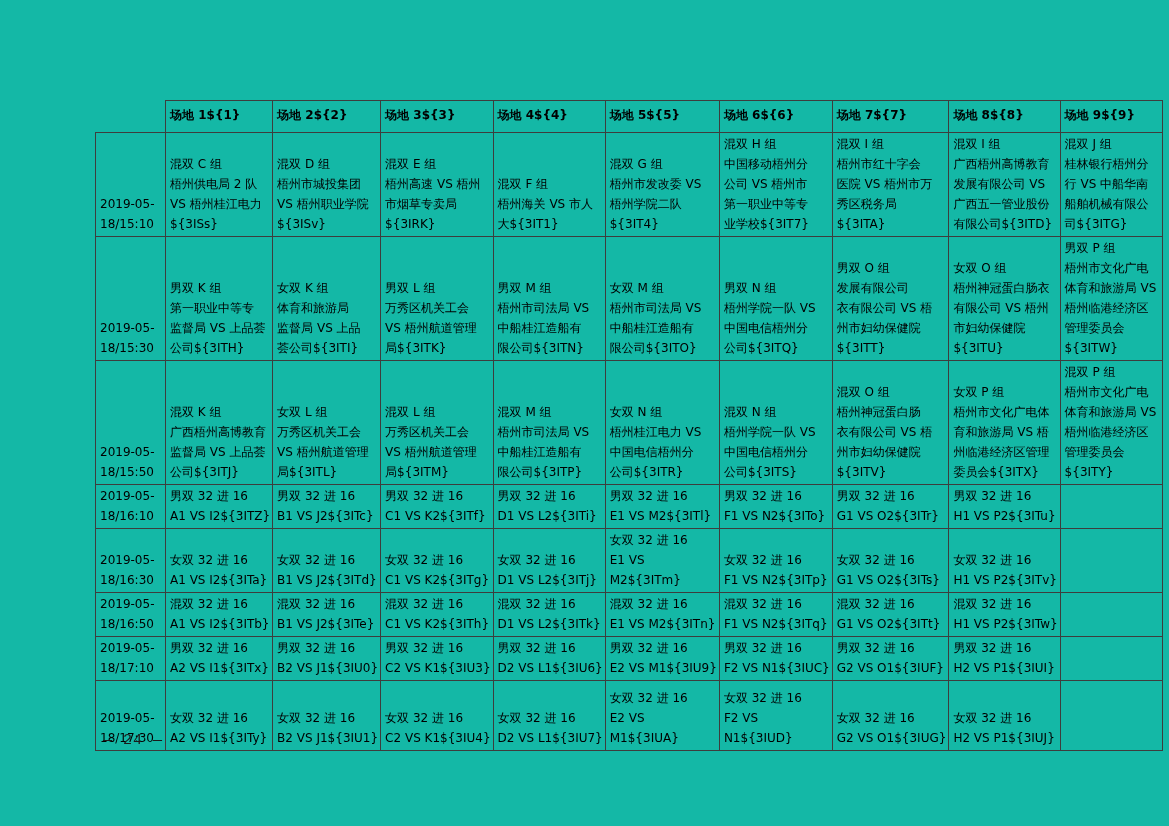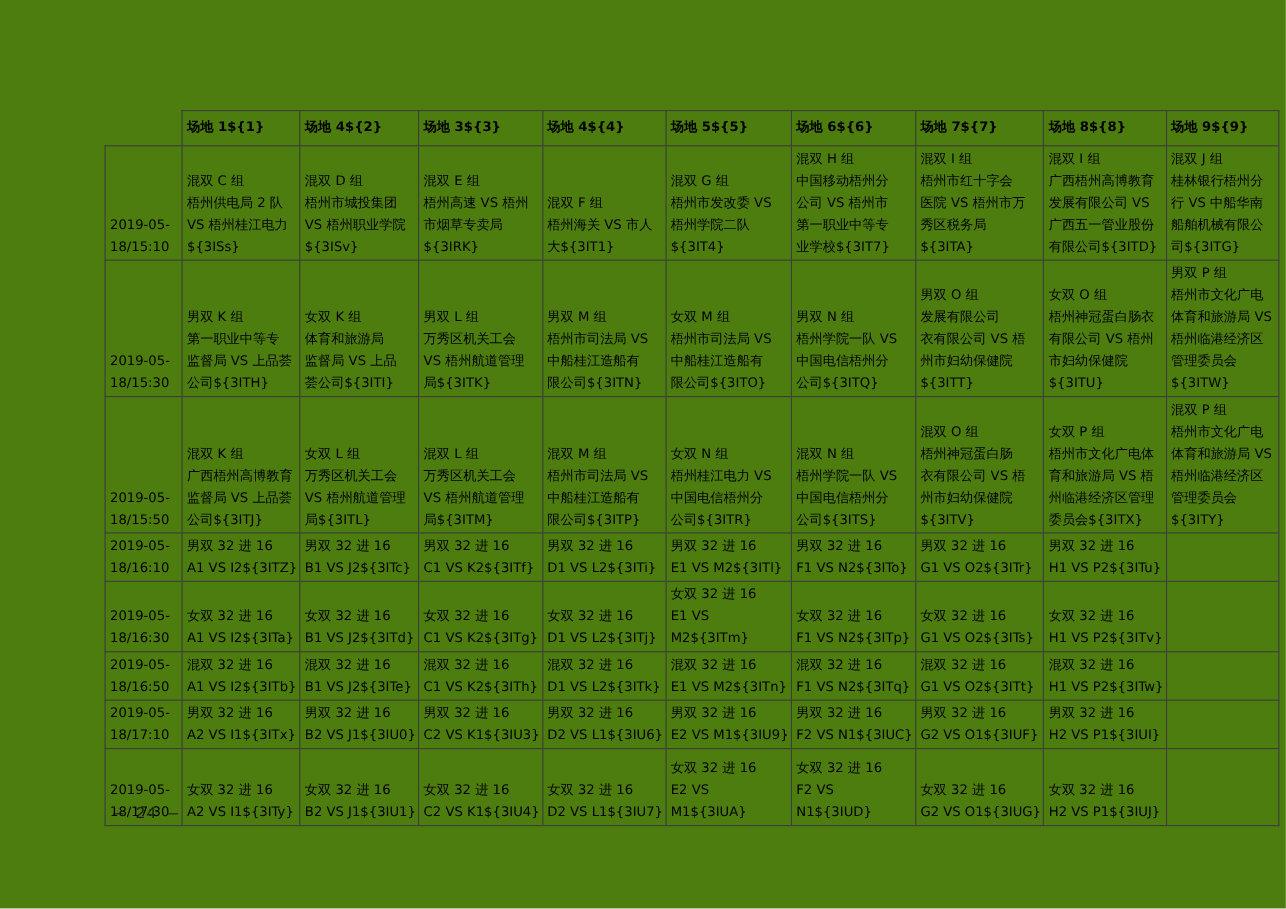--- a/index.html
+++ b/index.html
@@ -5,21 +5,21 @@
   html, body {
     margin: 0; padding: 0;
     width: 1169px; height: 826px;
     background: #ffffff;
     font-family: "DejaVu Sans", sans-serif;
     overflow: hidden;
   }
   .page {
     position: relative;
     width: 1169px; height: 826px;
-    background: #4d7c0f;
+    background: #14b8a6;
   }
   table.schedule {
     position: absolute;
     left: 95px; top: 100px;
     border-collapse: collapse;
     table-layout: fixed;
   }
   table.schedule col.time-col  { width: 70px; }
   table.schedule col.court-col { width: 102px; }
   table.schedule th, table.schedule td {
@@ -70,21 +70,21 @@
         <col class="court-col">
         <col class="court-col">
       <col class="court-col">
         <col class="court-col">
         <col class="court-col">
     </colgroup>
     <thead>
       <tr id="hdr-row">
           <th class="corner"></th>
           <th>场地 1${1}</th>
-          <th>场地 4${2}</th>
+          <th>场地 2${2}</th>
           <th>场地 3${3}</th>
           <th>场地 4${4}</th>
           <th>场地 5${5}</th>
           <th>场地 6${6}</th>
           <th>场地 7${7}</th>
           <th>场地 8${8}</th>
           <th>场地 9${9}</th>
         </tr>
     </thead>
     <tbody id="body-rows">

